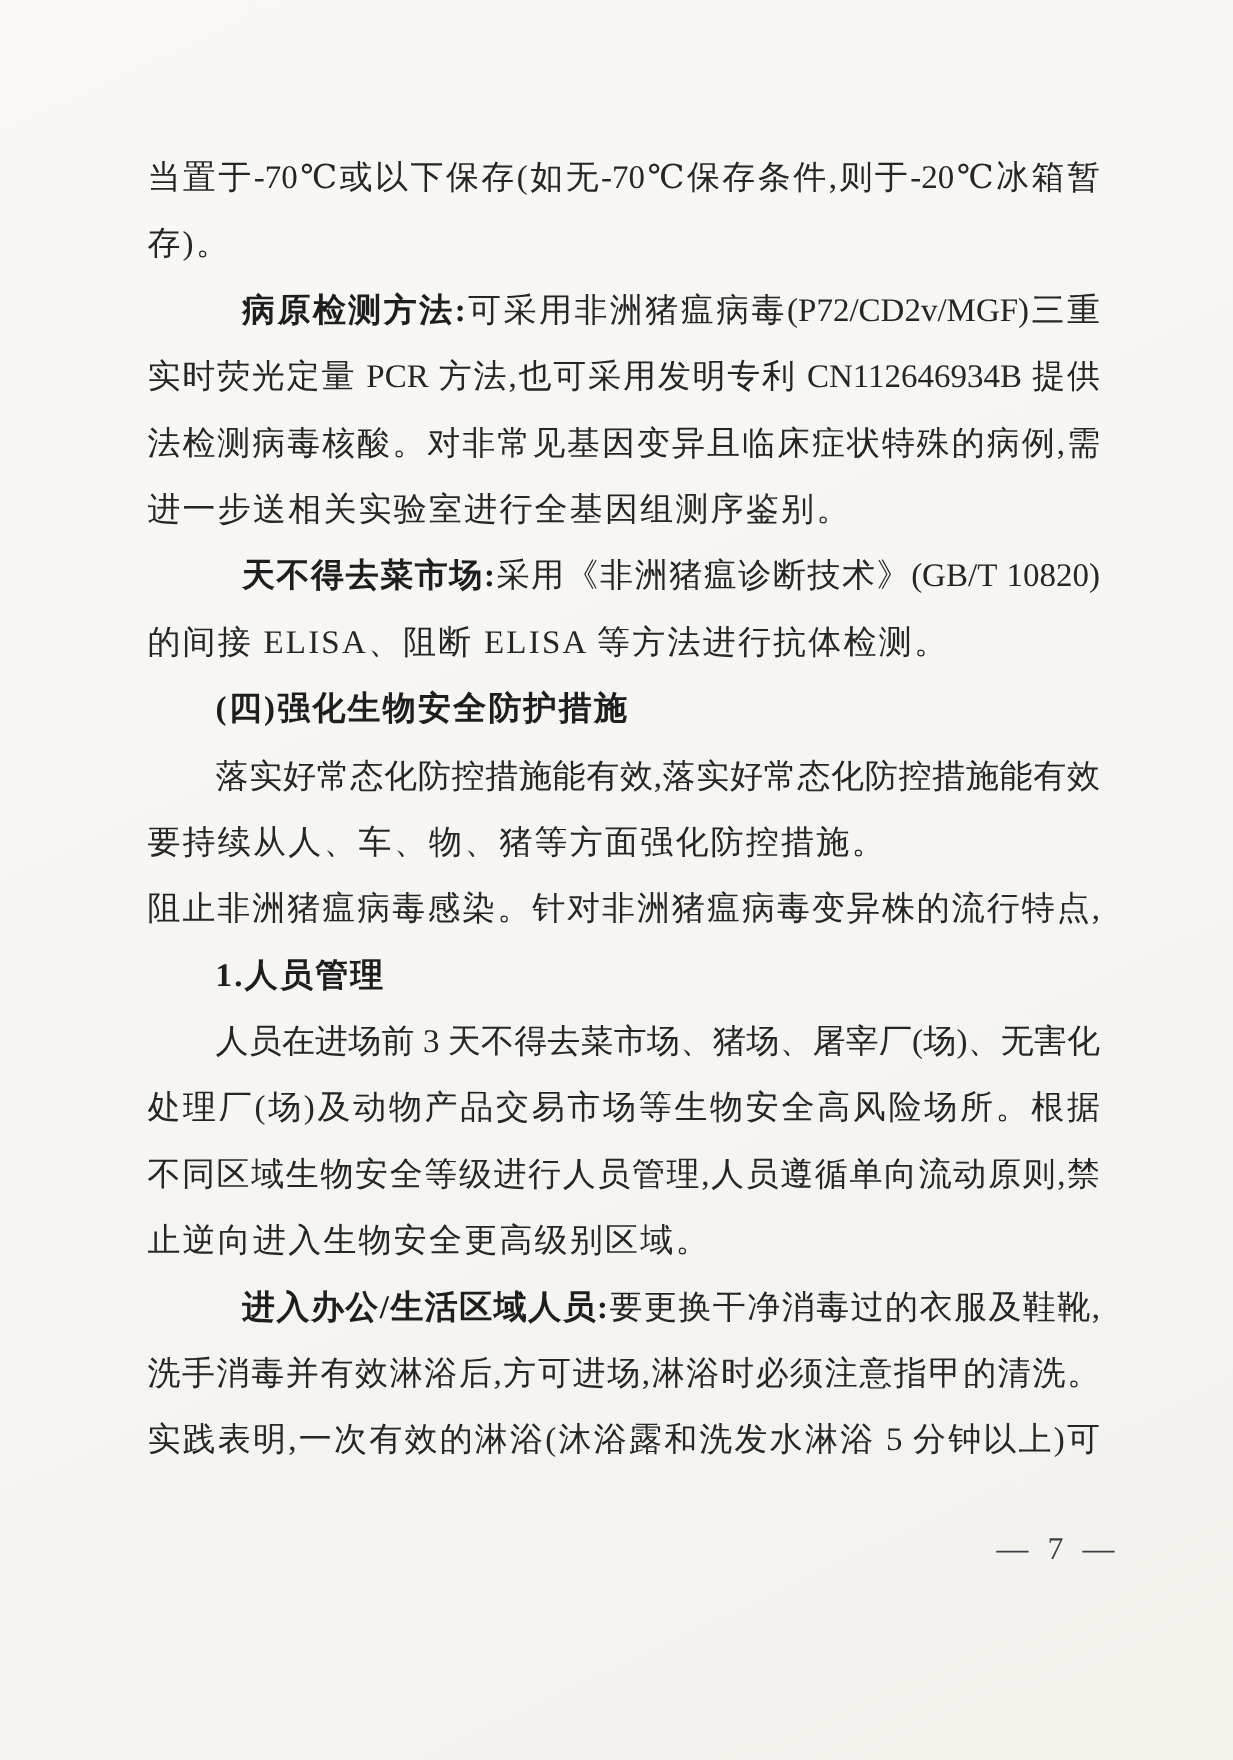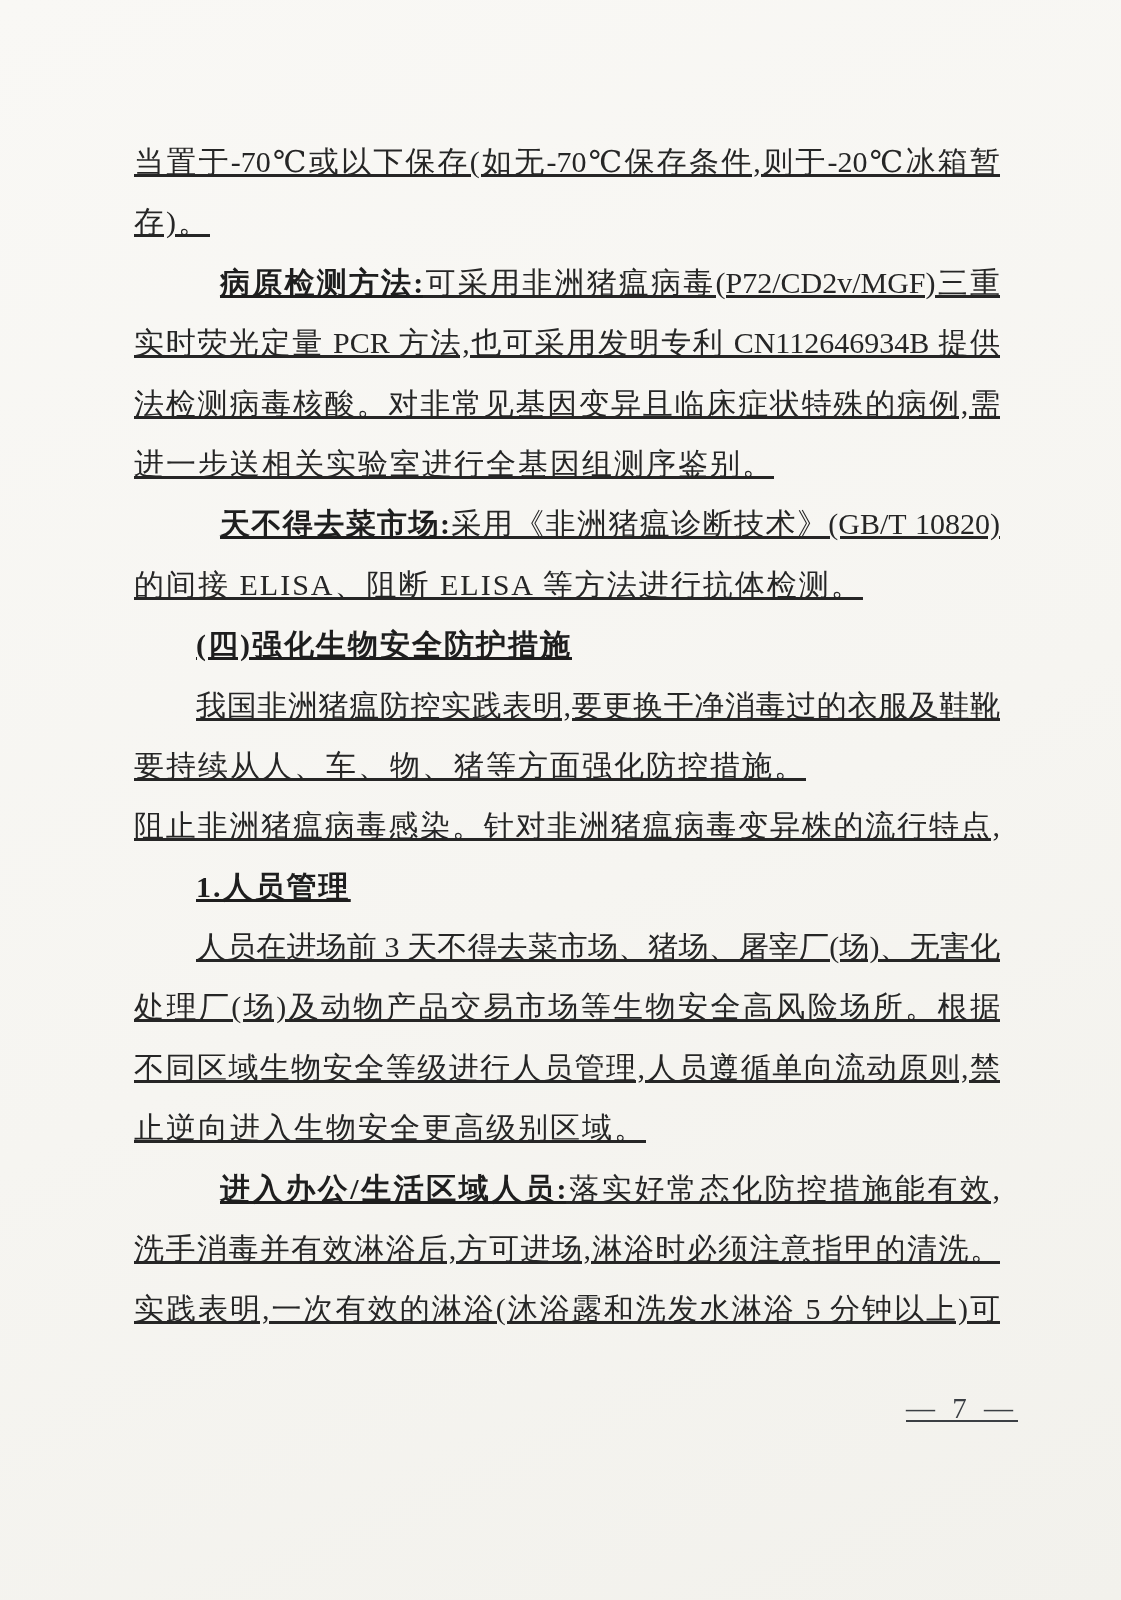--- a/index.html
+++ b/index.html
@@ -1,15 +1,15 @@
 <!DOCTYPE html>
 <html><head>
 <meta charset="utf-8">
 <style>
-  * { margin: 0; padding: 0; box-sizing: border-box; text-decoration: underline; }
+  * { margin: 0; padding: 0; box-sizing: border-box; }
   html, body { width: 1121px; height: 1600px; }
   body {
     font-family: "Liberation Serif", "DejaVu Serif", serif;
     background: #e9e8e4;
   }
   .paper {
     position: absolute;
     top: 0; left: 0;
     width: 1121px; height: 1600px;
     background: linear-gradient(155deg, #f9f8f5 0%, #f6f5f1 55%, #f2f1ec 100%);
@@ -59,26 +59,26 @@
   <div class="textblock">
     <div class="line j">当置于-70℃或以下保存(如无-70℃保存条件,则于-20℃冰箱暂</div>
     <div class="line">存)。</div>
     <div class="line j ind"><b class="lead">病原检测方法:</b><span>可采用非洲猪瘟病毒(P72/CD2v/MGF)三重</span></div>
     <div class="line j">实时荧光定量 PCR 方法,也可采用发明专利 CN112646934B 提供</div>
     <div class="line j">法检测病毒核酸。对非常见基因变异且临床症状特殊的病例,需</div>
     <div class="line">进一步送相关实验室进行全基因组测序鉴别。</div>
     <div class="line j ind"><b class="lead">天不得去菜市场:</b><span>采用《非洲猪瘟诊断技术》(GB/T 10820)规定</span></div>
     <div class="line">的间接 ELISA、阻断 ELISA 等方法进行抗体检测。</div>
     <div class="line ind hd">(四)强化生物安全防护措施</div>
-    <div class="line j ind">我国非洲猪瘟防控实践表明,要更换干净消毒过的衣服及鞋靴</div>
+    <div class="line j ind">落实好常态化防控措施能有效,落实好常态化防控措施能有效</div>
     <div class="line">要持续从人、车、物、猪等方面强化防控措施。</div>
     <div class="line j">阻止非洲猪瘟病毒感染。针对非洲猪瘟病毒变异株的流行特点,</div>
     <div class="line ind hd">1.人员管理</div>
     <div class="line j ind">人员在进场前 3 天不得去菜市场、猪场、屠宰厂(场)、无害化</div>
     <div class="line j">处理厂(场)及动物产品交易市场等生物安全高风险场所。根据</div>
     <div class="line j">不同区域生物安全等级进行人员管理,人员遵循单向流动原则,禁</div>
     <div class="line">止逆向进入生物安全更高级别区域。</div>
-    <div class="line j ind"><b class="lead">进入办公/生活区域人员:</b><span>落实好常态化防控措施能有效,</span></div>
+    <div class="line j ind"><b class="lead">进入办公/生活区域人员:</b><span>要更换干净消毒过的衣服及鞋靴,</span></div>
     <div class="line j">洗手消毒并有效淋浴后,方可进场,淋浴时必须注意指甲的清洗。</div>
     <div class="line j">实践表明,一次有效的淋浴(沐浴露和洗发水淋浴 5 分钟以上)可</div>
   </div>
   <div class="pagenum">— 7 —</div>
 </div>
 
 </body></html>

